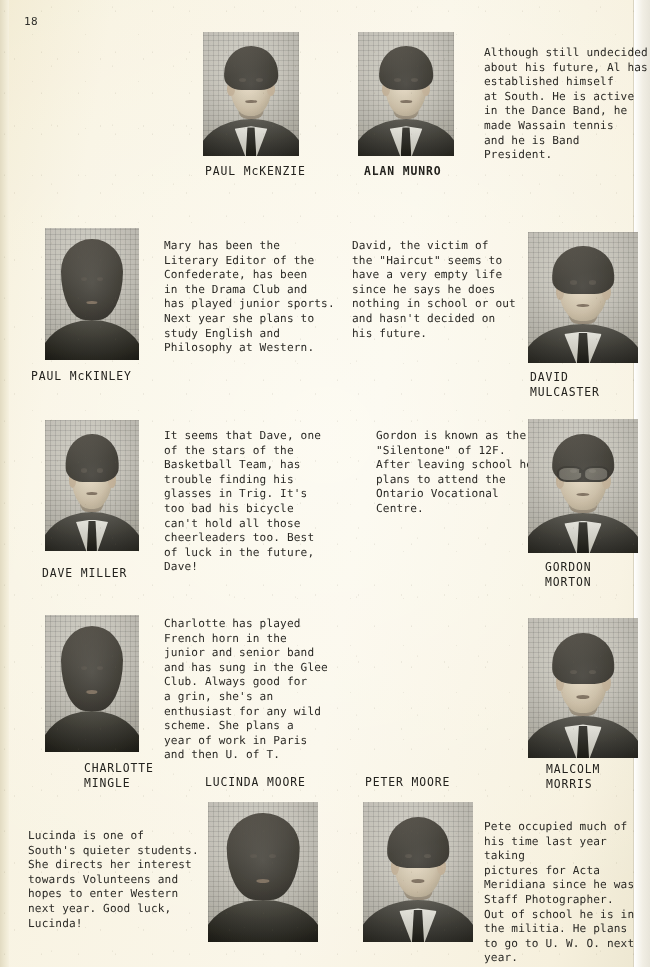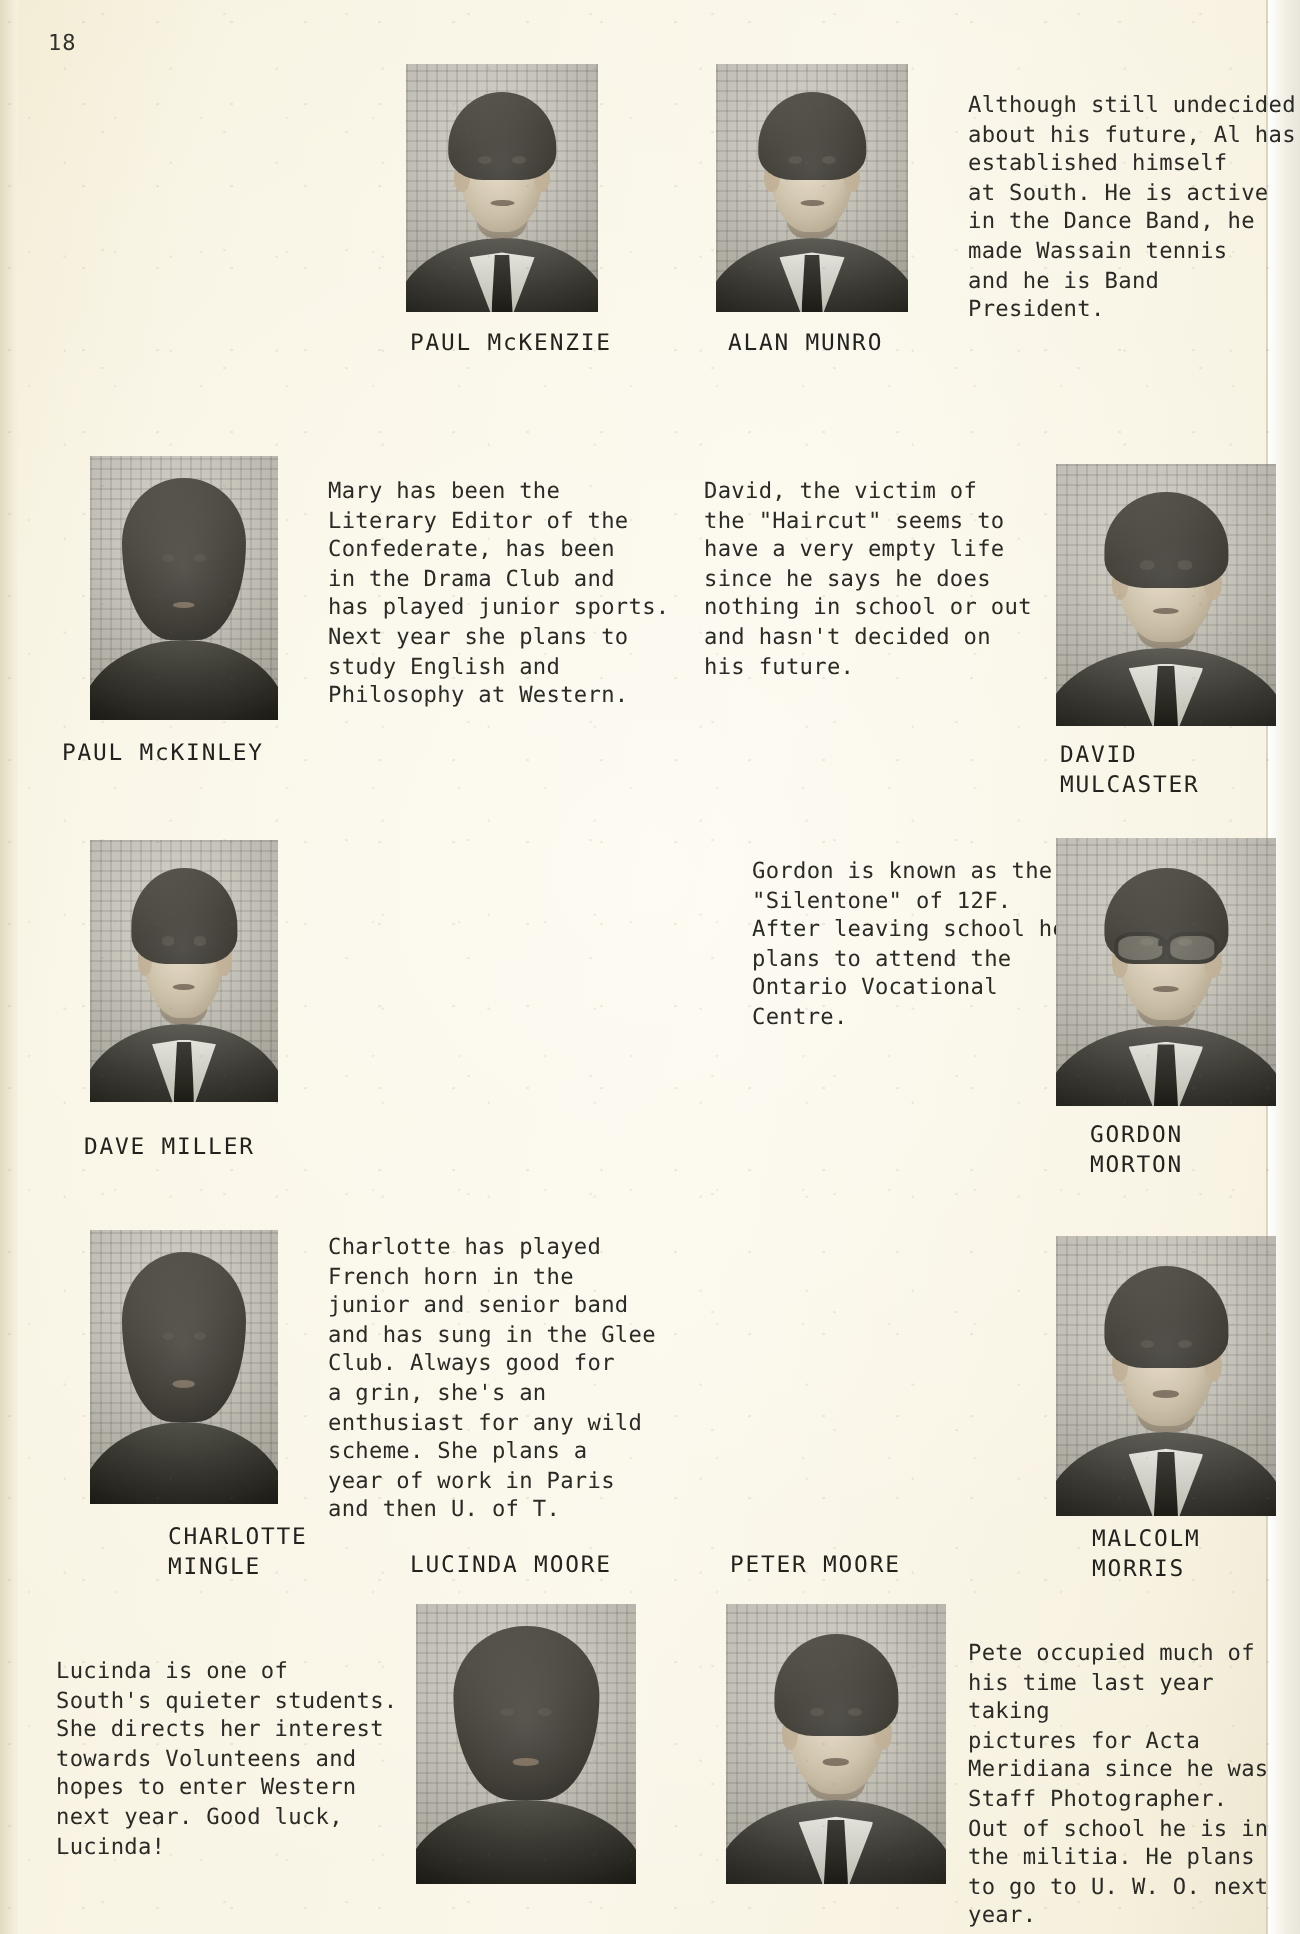--- a/index.html
+++ b/index.html
@@ -285,21 +285,21 @@
         <div class="ear-r"></div>
         <div class="hair"></div>
       <div class="eye-l"></div>
         <div class="eye-r"></div>
         <div class="mouth"></div>
       <div class="collar"></div>
         <div class="tie"></div>
     </div>
     <div class="vig"></div>
   </div>
-  <div class="caption" style="left:364px; top:164px; width:140px;">ALAN MUNRO</div>
+  <div class="caption" style="left:364px; top:164px; width:140px;font-weight:bold;">ALAN MUNRO</div>
 
   <div class="blurb" style="left:484px; top:46px; width:170px;">Although still undecided
 about his future,  Al has
 established himself
 at South.   He is active
 in the Dance Band,  he
 made Wassain tennis
 and he is Band President.</div>
 
   <div class="photo" style="left:45px; top:228px; width:94px; height:132px;">
@@ -366,20 +366,30 @@
       <div class="eye-l"></div>
         <div class="eye-r"></div>
         <div class="mouth"></div>
       <div class="collar"></div>
         <div class="tie"></div>
     </div>
     <div class="vig"></div>
   </div>
   <div class="caption" style="left:42px; top:566px; width:160px;">DAVE MILLER</div>
 
+  <div class="blurb" style="left:164px; top:429px; width:180px;">It seems that Dave,  one
+of the stars of the
+Basketball Team,  has
+trouble finding his
+glasses in Trig.   It's
+too bad his bicycle
+can't hold all those
+cheerleaders too.   Best
+of luck in the future,
+Dave!</div>
 
   <div class="blurb" style="left:352px; top:429px; width:176px;margin-left:24px;">Gordon is known as the
 "Silentone" of 12F.
 After leaving school he
 plans to attend the
 Ontario Vocational
 Centre.</div>
 
   <div class="photo" style="left:528px; top:419px; width:110px; height:134px;">
     <div class="backdrop"></div>

